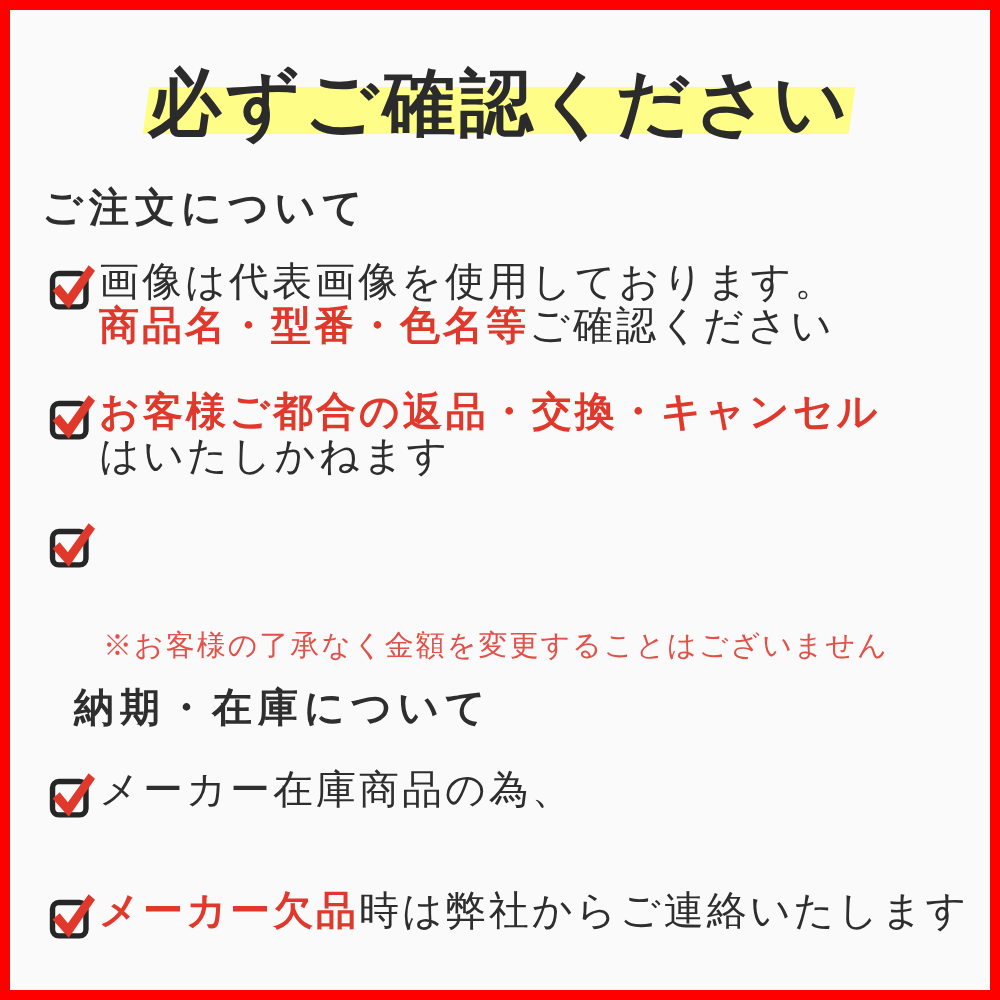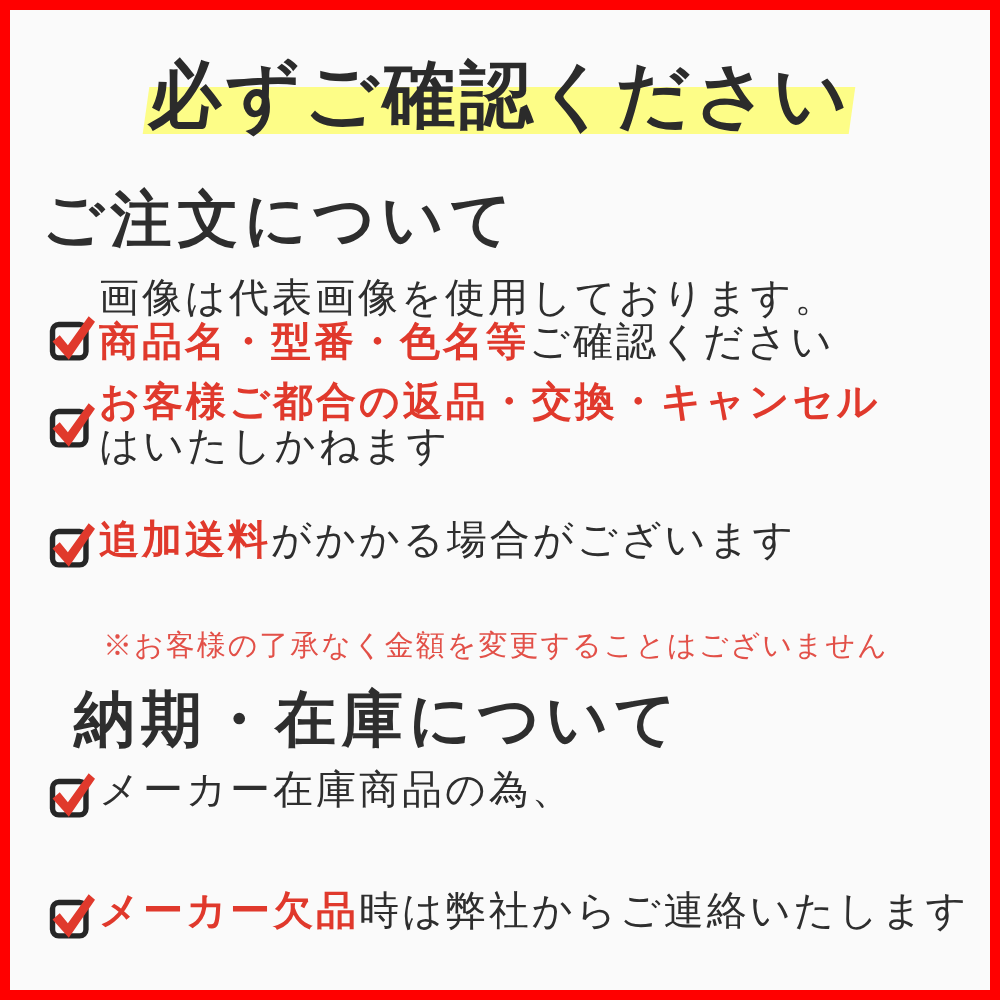--- a/index.html
+++ b/index.html
@@ -21,33 +21,33 @@
   .title-highlight {
     position: absolute;
     left: 146px; top: 87px;
     width: 706px; height: 47px;
     background: #fdfd87;
     transform: skewX(-8deg);
     z-index: 1;
   }
   .title-text {
     position: absolute;
-    left: 0; top: 54px; width: 1000px;
+    left: 0; top: 62px; width: 1000px;
     text-align: center;
     font-size: 73px; font-weight: 700;
     letter-spacing: 4px;
     color: #2b2b2b;
     z-index: 2;
     line-height: 1.15;
     white-space: nowrap;
   }
   
   .section-heading {
     position: absolute; left: 42px;
-    font-size: 61px; font-weight: 700;
+    font-size: 40px; font-weight: 700;
     letter-spacing: 6px;
     color: #2e2e2e;
     line-height: 1.1;
     white-space: nowrap;
     margin: 0;
   }
   #heading-order  { top: 186px; }
   #heading-stock  { top: 686px; margin-left: 32px; }
   
   .item {
@@ -56,22 +56,22 @@
   }
   .check-icon { width: 47px; height: 52px; flex: none; margin-top: 1px; margin-right: 4px; }
   .item-text {
     font-size: 40px; line-height: 44px;
     letter-spacing: 3px;
     color: #2e2e2e;
     white-space: nowrap;
   }
   .seg-red   { color: #e0392c; font-weight: 700; }
   .seg-black { color: #2e2e2e; font-weight: 400; }
-  #item-1 { top: 276px; align-items: flex-end; }
-  #item-2 { top: 380px; align-items: center; }
+  #item-1 { top: 260px; }
+  #item-2 { top: 390px; }
   #item-3 { top: 518px; }
   #item-4 { top: 768px; }
   #item-5 { top: 889px; }
   .note-line {
     position: absolute; left: 103px; top: 626px;
     font-size: 29px; letter-spacing: 2px;
     color: #e25048; font-weight: 400;
     white-space: nowrap;
   }
 </style>
@@ -108,21 +108,20 @@
     <div><span class="seg-black">はいたしかねます</span></div>
   </div>
 </div>
 
 <div class="item" id="item-3">
   <svg class="check-icon" viewBox="0 0 52 56">
     <rect x="5" y="13" width="37" height="37" rx="7" fill="none" stroke="#262626" stroke-width="6"></rect>
     <polygon points="5,32 13,25 22,36 45,4 52,10 23,52" fill="#e0392c"></polygon>
   </svg>
   <div class="item-text">
-    <div><span class="seg-red">追加送料</span><span class="seg-black">がかかる場合がございます</span></div>
   </div>
 </div>
 
 <div class="note-line">※お客様の了承なく金額を変更することはございません</div>
 
 <h2 class="section-heading" id="heading-stock">納期・在庫について</h2>
 
 <div class="item" id="item-4">
   <svg class="check-icon" viewBox="0 0 52 56">
     <rect x="5" y="13" width="37" height="37" rx="7" fill="none" stroke="#262626" stroke-width="6"></rect>

